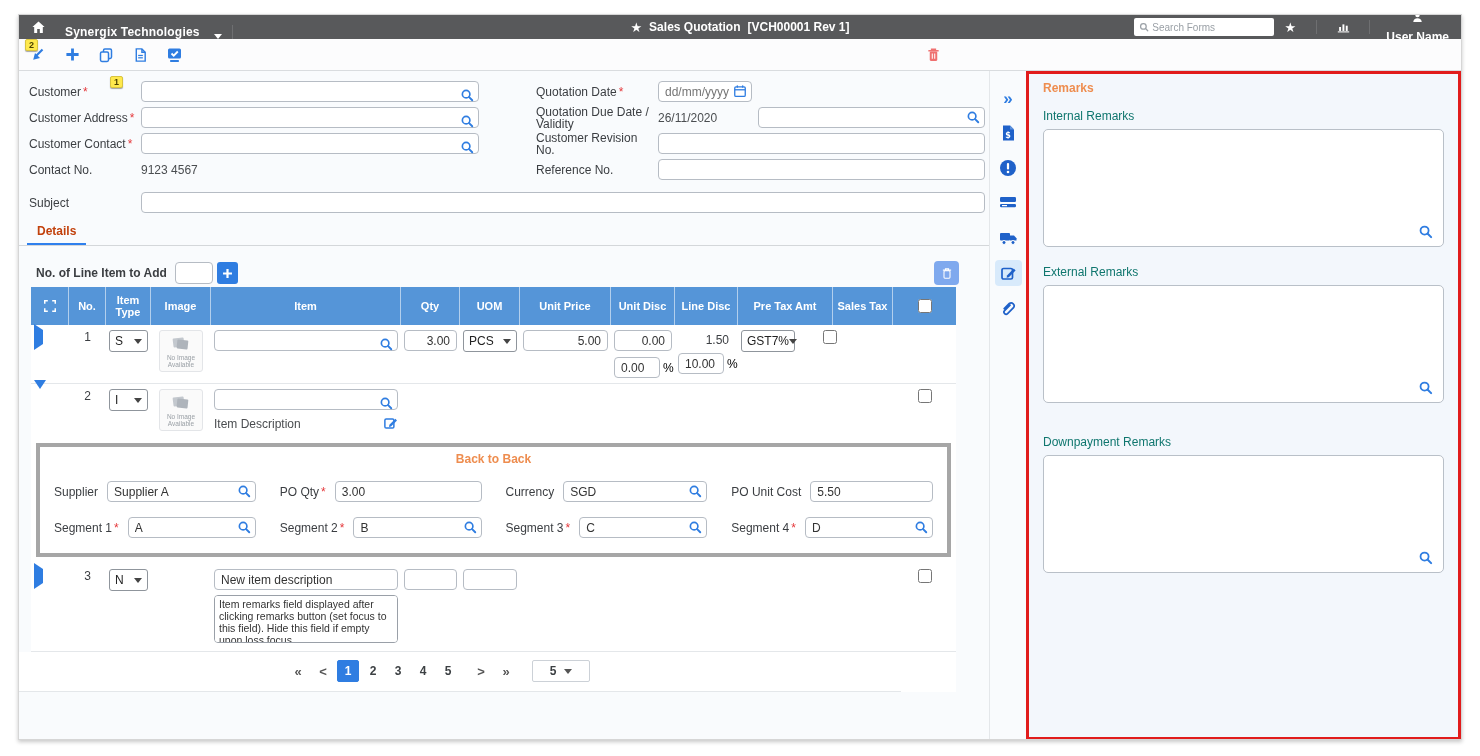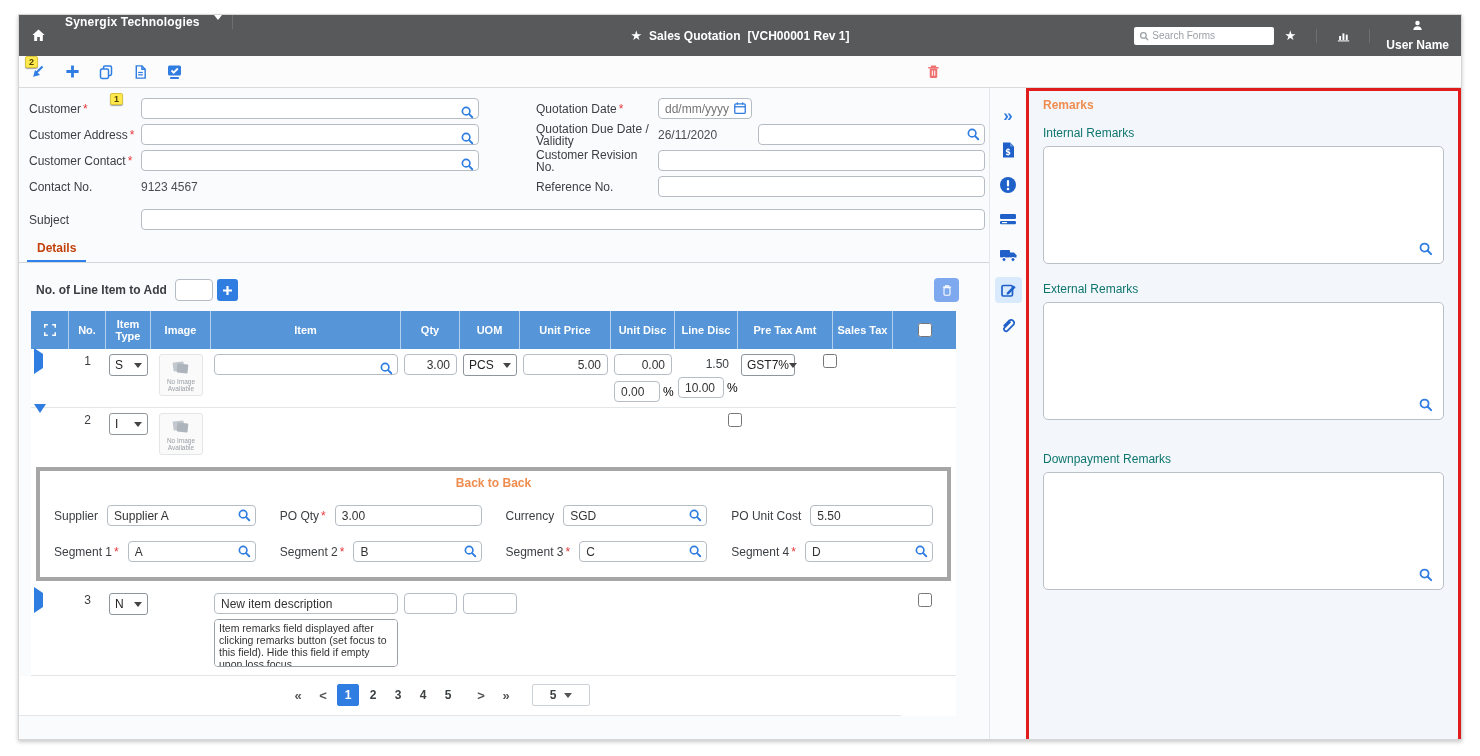--- a/index.html
+++ b/index.html
@@ -1,21 +1,21 @@
 <!DOCTYPE html>
 <html><head>
 <meta charset="utf-8">
 <style>
   * { box-sizing: border-box; margin: 0; padding: 0; }
   html,body { width:1480px; height:756px; background:#fff; font-family:"Liberation Sans","DejaVu Sans",sans-serif; }
   .app { position:absolute; left:18px; top:14px; width:1444px; height:726px; background:#fff;
          border:1px solid #d6d6d6; box-shadow:0 2px 4px rgba(0,0,0,.22); overflow:hidden; }
 
   
-  .topbar { position:relative; height:41px; background:#58595b; color:#fff; display:flex; align-items:flex-start; font-size:12px; }
+  .topbar { position:relative; height:24px; background:#58595b; color:#fff; display:flex; align-items:flex-end; font-size:12px; }
   .home-btn { width:38px; height:100%; display:flex; align-items:center; justify-content:center; cursor:pointer; }
   .company { font-weight:bold; margin-left:8px; letter-spacing:.2px; }
   .caret-w { width:0; height:0; border-left:4px solid transparent; border-right:4px solid transparent; border-top:5px solid #fff; margin-left:14px; }
   .tb-div { width:1px; height:14px; background:#6e6f71; margin:0 10px; }
   .center-title { position:absolute; left:50%; top:0; height:100%; transform:translateX(-50%); display:flex; align-items:center; gap:7px; white-space:nowrap; }
   .star-glyph { font-size:13px; line-height:1; }
   .bold { font-weight:bold; }
   .top-right { margin-left:auto; display:flex; align-items:center; height:100%; }
   .searchbox { width:140px; height:18px; background:#fff; border-radius:2px; display:flex; align-items:center; padding:0 5px; gap:3px; }
   .searchbox input { border:0; outline:0; width:100%; font-size:10px; color:#444; background:transparent; }
@@ -54,21 +54,21 @@
   .dfield .inp { padding-right:22px; }
   .dfield .fic { position:absolute; right:5px; top:3px; color:#2f7de1; }
   .plainval { color:#4a4d50; }
   .badge1 { top:-9px; right:18px; position:absolute; }
 
   
   .tabsrow { margin-top:8px; border-bottom:1px solid #d4d7da; padding-left:8px; }
   .tab { display:inline-block; color:#c2410c; font-weight:bold; font-size:12px; padding:3px 10px 5px; border-bottom:2px solid #2f80ed; cursor:pointer; }
 
   
-  .addrow { display:flex; align-items:center; margin:15px 0 9px 17px; font-size:12px;justify-content:space-between; }
+  .addrow { display:flex; align-items:center; margin:15px 0 2px 17px; font-size:12px;justify-content:space-between; }
   .addrow .albl { font-weight:bold; color:#3b3e42; }
   .addrow .ainp { width:38px; height:22px; margin-left:8px; border:1px solid #b6bcc4; border-radius:4px; background:#fff; padding:0 4px; font-size:12px; outline:none; }
   .plusbtn { width:21px; height:22px; margin-left:4px; background:#2f7de1; border:none; border-radius:3px; color:#fff; display:flex; align-items:center; justify-content:center; cursor:pointer; }
   .minitrash { margin-left:auto; margin-right:30px; width:25px; height:24px; background:#7fa9ee; border:none; border-radius:4px; color:#fff; display:flex; align-items:center; justify-content:center; cursor:pointer; }
 
   
   .tbl { margin-left:12px; width:925px; font-size:12px; background:#fff; }
   .thead { display:flex; background:#5595d8; color:#fff; font-weight:bold; font-size:11px; }
   .thead .hc { display:flex; align-items:center; justify-content:center; text-align:center; min-height:38px; padding:3px 2px; border-right:1px solid rgba(255,255,255,.55); line-height:12px; }
   .thead .hc:last-child { border-right:none; }
@@ -465,20 +465,40 @@
               <div class="imgbox">
             <span>
                   <svg width="20" height="18" viewBox="0 0 20 18">
                     <rect x="2" y="3" width="11" height="9" rx="1" fill="#c3c8ce" transform="rotate(-7 7 7)"></rect>
                     <rect x="6" y="5" width="11" height="9" rx="1" fill="#aeb4bb" transform="rotate(6 12 9)"></rect>
                   </svg>
                 </span>
             <span class="noimg">No Image Available</span>
           </div>
             </div>
+          <div class="bc c4">
+            <span class="sfield">
+              <input class="inp" style="">
+              <span class="fic">
+                  <svg width="14" height="14" viewBox="0 0 16 16">
+                    <circle cx="7" cy="7" r="4.3" fill="none" stroke="currentColor" stroke-width="1.9"></circle>
+                    <line x1="10.4" y1="10.4" x2="14" y2="14" stroke="currentColor" stroke-width="2.2" stroke-linecap="round"></line>
+                  </svg>
+                </span>
+            </span>
+            <span class="descline">
+              <span>Item Description</span>
+              <span class="edic">
+                  <svg width="15" height="15" viewBox="0 0 16 16">
+                    <rect x="2" y="3.2" width="9.6" height="9.6" rx="1.4" fill="none" stroke="currentColor" stroke-width="1.6"></rect>
+                    <path d="M6.8 9.4 L13.2 3 l1.7 1.7 L8.5 11.1 L6.4 11.6 Z" fill="currentColor"></path>
+                  </svg>
+                </span>
+            </span>
+          </div>
           <div class="bc c5"></div>
             <div class="bc c6"></div>
             <div class="bc c7"></div>
             <div class="bc c8"></div>
           <div class="bc c9"></div>
             <div class="bc c10"></div>
             <div class="bc c11"></div>
           <div class="bc c12 chkcell">
               <input type="checkbox" style="">
             </div>

